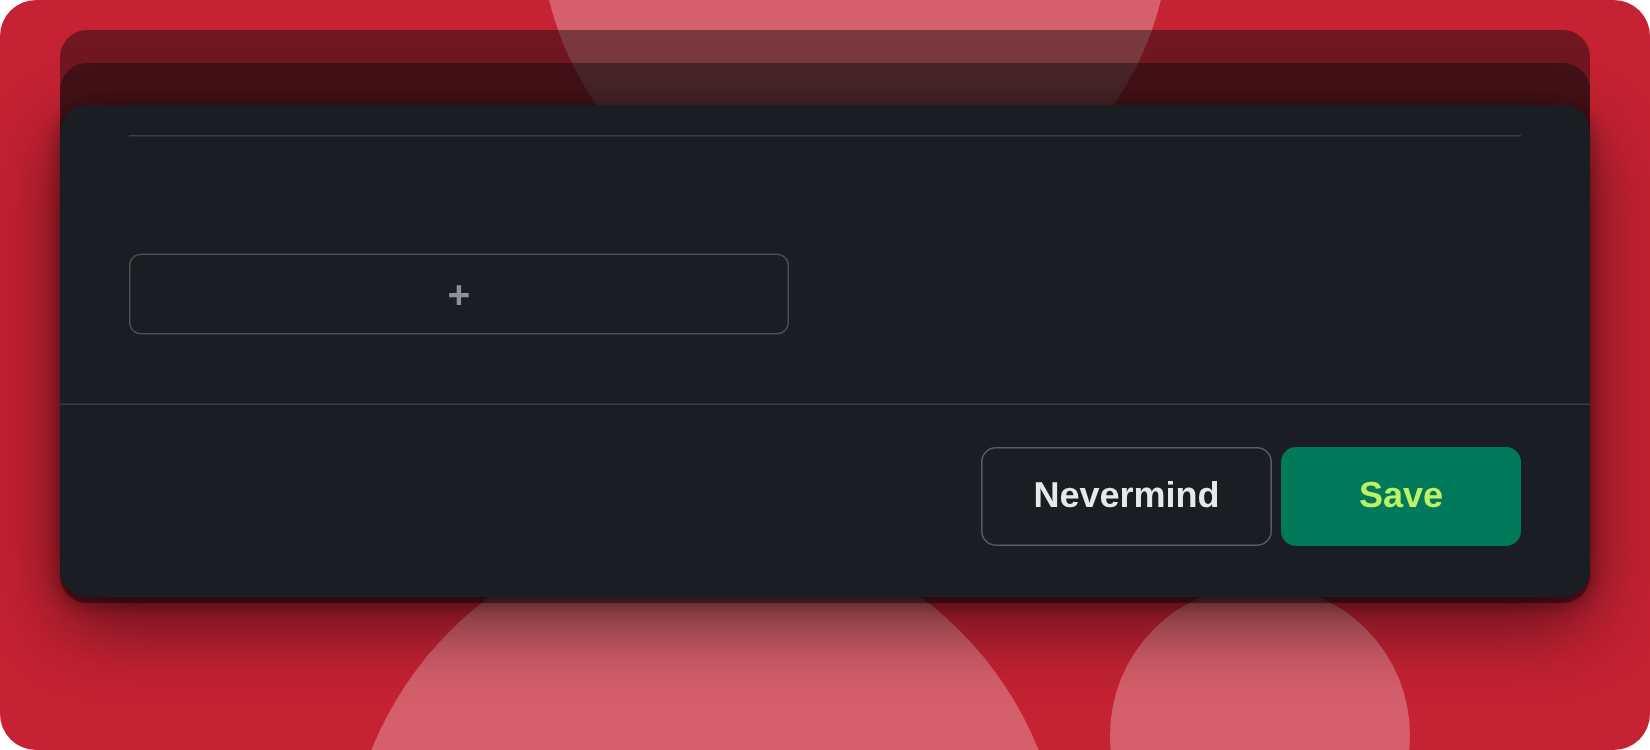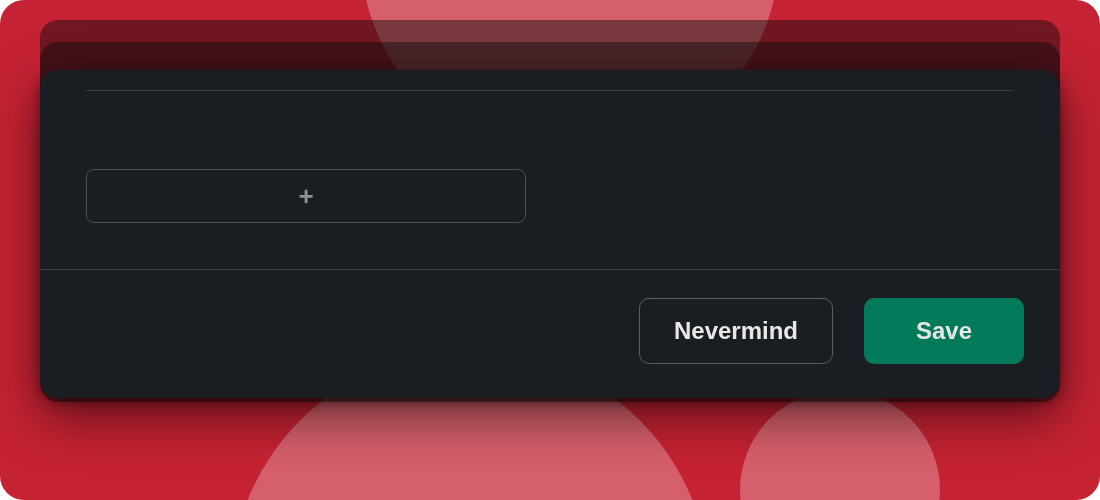--- a/index.html
+++ b/index.html
@@ -103,45 +103,45 @@
       cursor: pointer;
     }
     .add-button .plus {
       color: #8e9297;
       font-size: 26px;
       font-weight: 700;
       line-height: 1;
     }
     .modal-footer {
       border-top: 1px solid #3a3d42;
-      padding: 28px 36px 34px 46px;
+      padding: 28px 46px 34px 46px;
       display: flex;
       justify-content: flex-end;
-      gap: 31px;
+      gap: 6px;
     }
     .btn {
       height: 66px;
       padding: 0 34px;
       border-radius: 10px;
       font-size: 24px;
       font-weight: 700;
       cursor: pointer;
       display: inline-flex;
       align-items: center;
       justify-content: center;
     }
     .btn-secondary {
       background: transparent;
       border: 1px solid #5a5d62;
       color: #e8e8e8;
     }
     .btn-primary {
       background: #007a5a;
       border: none;
-      color: #e5e5e5;
+      color: #bef264;
       min-width: 160px;
       align-items: center;
     }
   </style>
 </head>
 <body>
 
 <div class="background">
   <div class="circle circle-1"></div>
   <div class="circle circle-2"></div>

